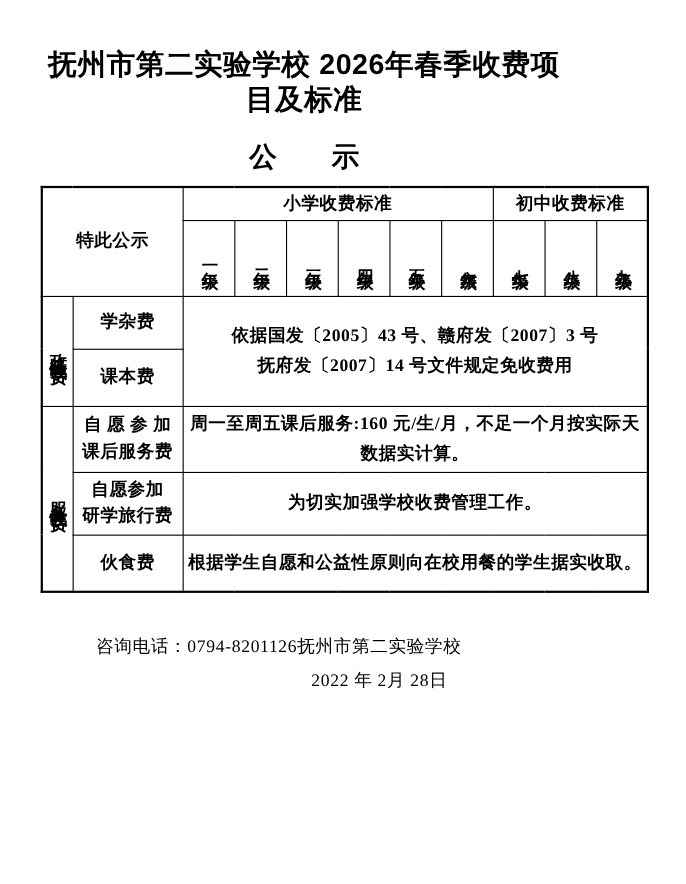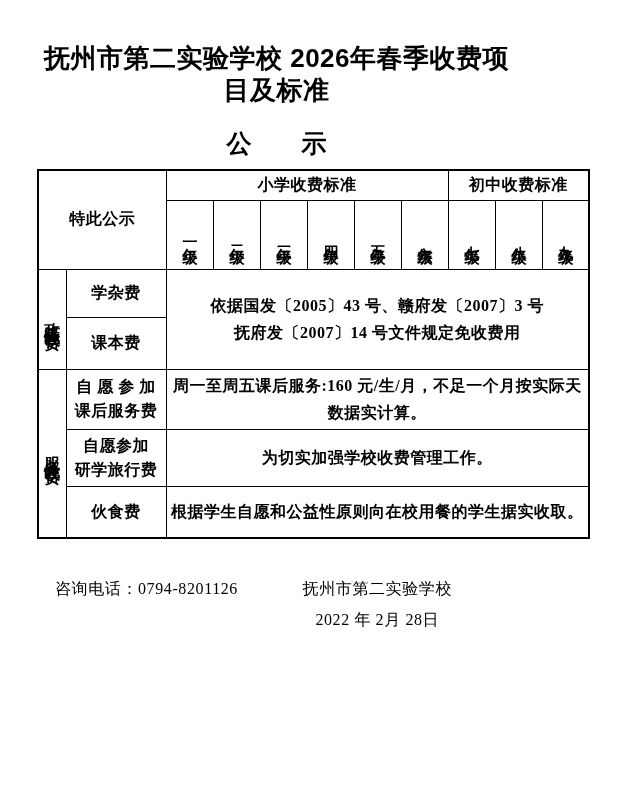--- a/index.html
+++ b/index.html
@@ -101,21 +101,21 @@
     margin-top: 2px;
     font-size: 16px;
     line-height: 30px;
     letter-spacing: 0.6px;
     text-indent: 2em;
   }
   
   .footer {
     margin-top: 34px;
     display: flex;
-    justify-content: space-between;
+    justify-content: center;
     font-size: 16px;
     line-height: 31px;
     letter-spacing: 0.6px;
   }
   .footer-left { margin-left: 18px; }
   .footer-right {
     text-align: center;
     margin-right: 64px;
   }
 </style>

